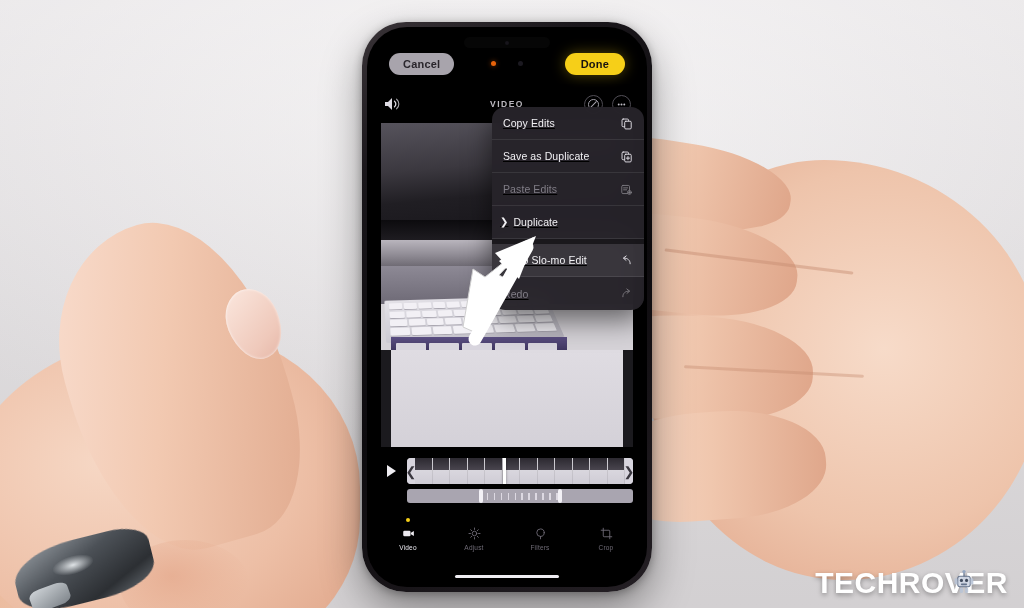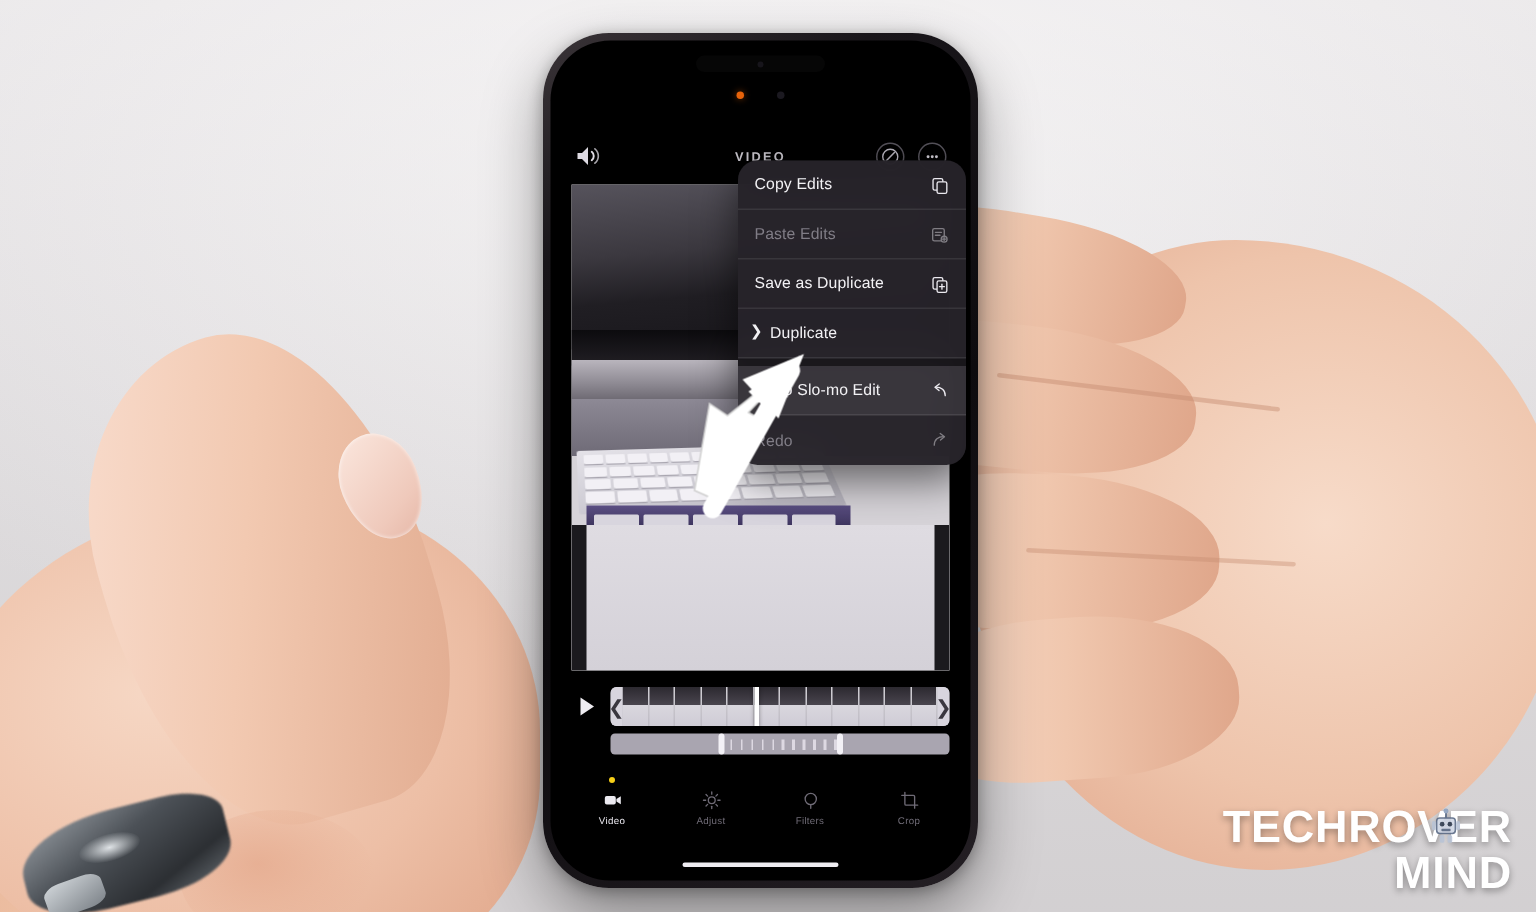--- a/index.html
+++ b/index.html
@@ -239,21 +239,21 @@
     padding:0 11px; height:33px; cursor:pointer;
     border-bottom:.5px solid rgba(255,255,255,.085);
     position:relative;
   }
   .menu-item:last-child{ border-bottom:none; }
   .menu-label{ font-size:10.5px; color:#f2f1f4; letter-spacing:.1px; }
   .menu-item.disabled .menu-label{ color:#807d86; }
   .menu-item.disabled .menu-icon{ opacity:.45; }
   .menu-item.highlighted{ background:rgba(255,255,255,.075); }
   .menu-icon{ width:14px; height:14px; display:flex; align-items:center; justify-content:center; }
-  .menu-left{ display:flex; align-items:center; gap:5px; }
+  .menu-left{ display:flex; align-items:center; gap:5px;text-decoration:underline; }
   .chevron{ color:#f2f1f4; font-size:10px; line-height:1; margin-left:-3px; }
   .group-gap{ height:5px; background:rgba(0,0,0,.35); }
 
   
   #pointer-arrow{
     position:absolute; left:415px; top:235px; width:130px; height:120px;
     z-index:9; pointer-events:none;
   }
 
   
@@ -383,20 +383,24 @@
 
     <div id="dynamic-island">
       <div id="camera-dot"></div>
     </div>
 
     <div id="indicator-row">
       <div id="rec-dot"></div>
       <div id="aux-dot"></div>
     </div>
 
+    <div id="top-actions">
+      <button id="cancel-button">Cancel</button>
+      <button id="done-button">Done</button>
+    </div>
 
     <div id="video-toolbar">
       <div id="volume-button" style="width:20px;height:18px;display:flex;align-items:center;">
         <svg width="20" height="16" viewBox="0 0 20 16">
           <path d="M2 6 h3 L9 2 v12 L5 10 H2 Z" fill="#dedbe3"></path>
           <path d="M11.5 5.2 a3.6 3.6 0 0 1 0 5.6" stroke="#dedbe3" stroke-width="1.3" fill="none" stroke-linecap="round"></path>
           <path d="M13.6 3.2 a6.2 6.2 0 0 1 0 9.6" stroke="#dedbe3" stroke-width="1.1" fill="none" stroke-linecap="round" opacity=".75"></path>
         </svg>
       </div>
 
@@ -487,48 +491,48 @@
 
     <div id="context-menu">
         <div class="menu-item">
           <div class="menu-left">
             <span class="menu-label">Copy Edits</span>
           </div>
           <span class="menu-icon">
             <svg width="13" height="13" viewBox="0 0 16 16" fill="none" stroke="#eceaf0" stroke-width="1.1" stroke-linecap="round" stroke-linejoin="round">
               <rect x="2.5" y="2.5" width="8" height="9.5" rx="1.4"></rect>
               <rect x="5.8" y="5.2" width="8" height="9.5" rx="1.4" fill="#262329"></rect>
+            </svg>
+          </span>
+        </div>
+        <div class="menu-item">
+          <div class="menu-left">
+            <span class="menu-label">Save as Duplicate</span>
+          </div>
+          <span class="menu-icon">
+            <svg width="13" height="13" viewBox="0 0 16 16" fill="none" stroke="#eceaf0" stroke-width="1.1" stroke-linecap="round" stroke-linejoin="round">
+              <rect x="2.5" y="2.5" width="8" height="9.5" rx="1.4"></rect>
+              <rect x="5.8" y="5.2" width="8" height="9.5" rx="1.4" fill="#262329"></rect>
+              <line x1="9.8" y1="8" x2="9.8" y2="12"></line>
+              <line x1="7.8" y1="10" x2="11.8" y2="10"></line>
             </svg>
           </span>
         </div>
         <div class="menu-item disabled">
           <div class="menu-left">
             <span class="menu-label">Paste Edits</span>
           </div>
           <span class="menu-icon">
             <svg width="13" height="13" viewBox="0 0 16 16" fill="none" stroke="#eceaf0" stroke-width="1.1" stroke-linecap="round" stroke-linejoin="round">
               <rect x="2.2" y="3" width="9.5" height="10" rx="1.4"></rect>
               <line x1="4.4" y1="6" x2="9.4" y2="6"></line>
               <line x1="4.4" y1="8.4" x2="8.2" y2="8.4"></line>
               <circle cx="11.6" cy="11.6" r="2.4" fill="#262329"></circle>
               <line x1="11.6" y1="10.3" x2="11.6" y2="12.9"></line>
               <line x1="10.3" y1="11.6" x2="12.9" y2="11.6"></line>
-            </svg>
-          </span>
-        </div>
-        <div class="menu-item">
-          <div class="menu-left">
-            <span class="menu-label">Save as Duplicate</span>
-          </div>
-          <span class="menu-icon">
-            <svg width="13" height="13" viewBox="0 0 16 16" fill="none" stroke="#eceaf0" stroke-width="1.1" stroke-linecap="round" stroke-linejoin="round">
-              <rect x="2.5" y="2.5" width="8" height="9.5" rx="1.4"></rect>
-              <rect x="5.8" y="5.2" width="8" height="9.5" rx="1.4" fill="#262329"></rect>
-              <line x1="9.8" y1="8" x2="9.8" y2="12"></line>
-              <line x1="7.8" y1="10" x2="11.8" y2="10"></line>
             </svg>
           </span>
         </div>
         <div class="menu-item">
           <div class="menu-left">
             <span class="chevron">❯</span>
             <span class="menu-label">Duplicate</span>
           </div>
           <span class="menu-icon"></span>
         </div>
@@ -659,21 +663,20 @@
     </g>
     <path d="M112 12 L60 104" stroke="#ffffff" stroke-width="13" stroke-linecap="round" fill="none"></path>
     <path d="M118 2 L86 34 L110 30 Z" fill="#ffffff"></path>
     <polygon points="120,2 84,26 96,38 108,22" fill="#ffffff"></polygon>
     <polygon points="121,1 80,18 104,44" fill="#ffffff"></polygon>
   </svg>
 </div>
 
 <div id="watermark">
   <div class="wm-line">TECHROVER</div>
-  <div class="wm-line">MIND</div>
   <svg id="wm-logo" viewBox="0 0 24 26">
     <rect x="6" y="7" width="12" height="10" rx="2" fill="#cfd6e4" stroke="#5b6b86" stroke-width="1"></rect>
     <circle cx="9.5" cy="11" r="1.5" fill="#2e3a4e"></circle>
     <circle cx="14.5" cy="11" r="1.5" fill="#2e3a4e"></circle>
     <rect x="9" y="14" width="6" height="1.6" rx=".8" fill="#5b6b86"></rect>
     <line x1="12" y1="3" x2="12" y2="7" stroke="#5b6b86" stroke-width="1.2"></line>
     <circle cx="12" cy="2.5" r="1.6" fill="#8fa3c0"></circle>
     <rect x="3" y="9" width="2.5" height="6" rx="1.2" fill="#b9c4d6"></rect>
     <rect x="18.5" y="9" width="2.5" height="6" rx="1.2" fill="#b9c4d6"></rect>
     <rect x="8" y="18" width="3" height="5" rx="1.2" fill="#b9c4d6"></rect>

